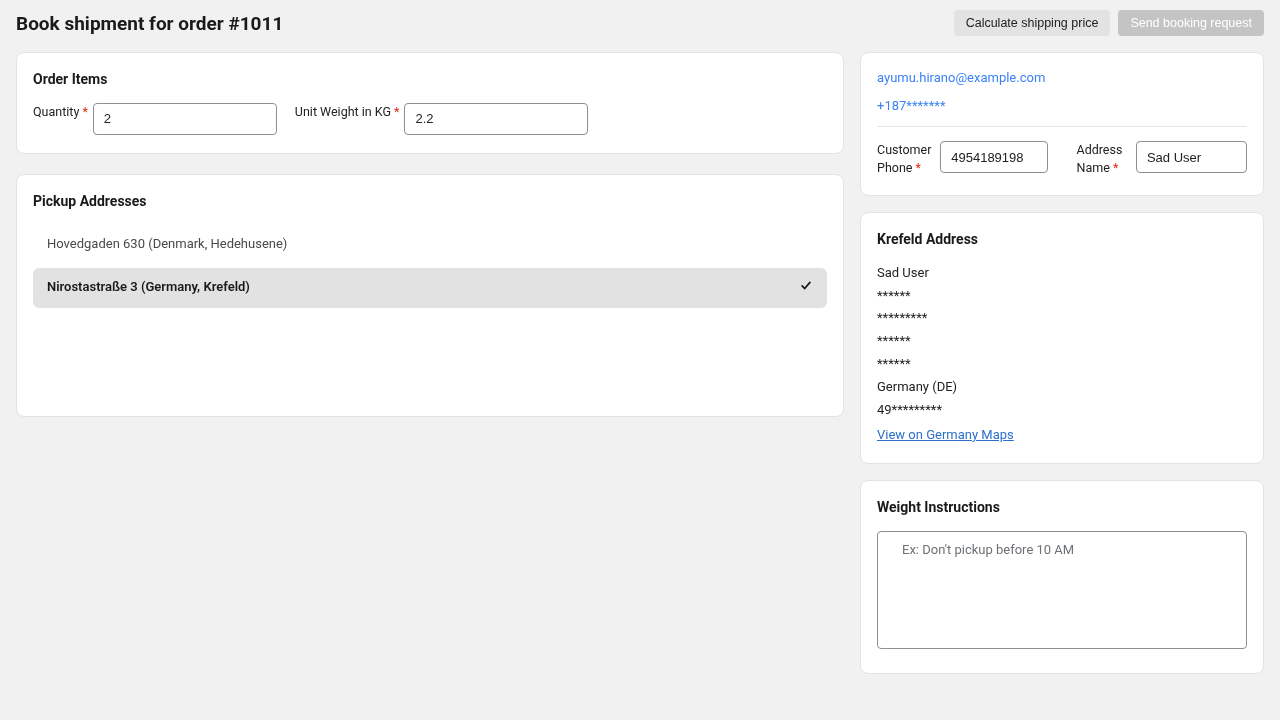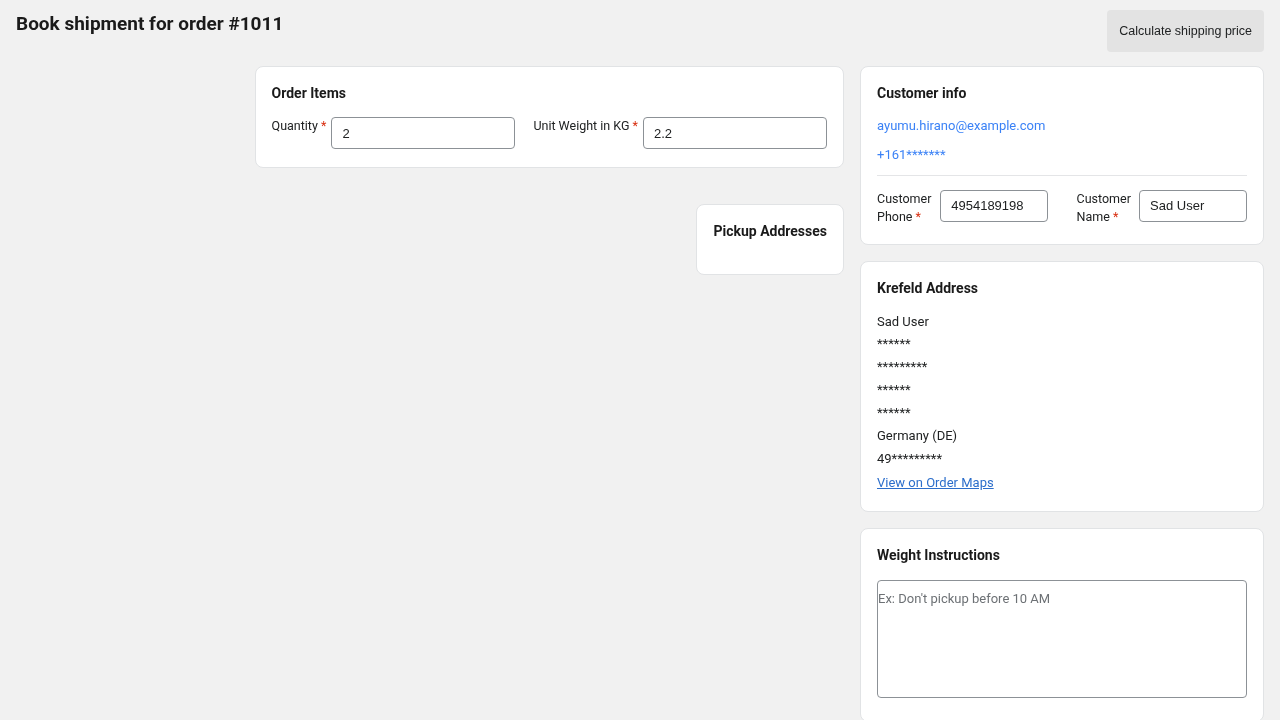--- a/index.html
+++ b/index.html
@@ -24,37 +24,37 @@
   }
   .page-title {
     font-size: 19px;
     font-weight: 700;
     color: #1a1a1a;
   }
   .btn-row { display: flex; gap: 8px; }
   .btn {
     border: none;
     border-radius: 4px;
-    padding: 14px 12px;
+    padding: 6px 12px;
     font-size: 12.5px;
     cursor: pointer;
     color: #202223;
   }
   .btn-secondary { background: #e3e3e3; }
   .btn-disabled {
     background: #c4c4c4;
     color: #ffffff;
     cursor: not-allowed;
   }
   .layout {
     display: flex;
     gap: 16px;
     align-items: flex-start;
   }
-  .col-left { flex: 1; display: flex; flex-direction: column; gap: 36px; align-items: flex-end; }
+  .col-left { flex: 1; display: flex; flex-direction: column; gap: 20px; }
   .col-right { width: 404px; display: flex; flex-direction: column; gap: 16px; }
   .card {
     background: #ffffff;
     border: 1px solid #e1e3e5;
     border-radius: 8px;
     padding: 16px 16px 18px 16px;
   }
   .card-title {
     font-size: 14px;
     font-weight: 700;
@@ -105,36 +105,37 @@
   .info-line { font-size: 13px; color: #3b82f6; margin-bottom: 10px; }
   .divider { border-top: 1px solid #e4e5e7; margin: 10px 0 14px 0; }
   .field-row { display: flex; gap: 29px; margin-top: 8px; }
   .ship-lines { display: flex; flex-direction: column; gap: 4px; font-size: 13px; color: #202223; }
   .link { color: #2c6ecb; text-decoration: underline; font-size: 13px; cursor: pointer; }
   .textarea {
     width: 100%;
     height: 118px;
     border: 1px solid #8c9196;
     border-radius: 4px;
-    padding: 10px 0;
+    padding: 10px 24px;
     font-size: 13px;
     font-family: inherit;
     resize: none;
     color: #202223;
   }
   .textarea::placeholder { color: #6d7175; }
 </style>
 </head>
 <body>
 
 <div class="page">
   <div class="header">
     <div class="page-title">Book shipment for order #1011</div>
     <div class="btn-row">
       <button class="btn btn-secondary">Calculate shipping price</button>
+      <button class="btn btn-disabled">Send booking request</button>
     </div>
   </div>
 
   <div class="layout">
     <div class="col-left">
 
       <div class="card">
         <div class="card-title">Order Items</div>
         <div class="order-row">
           <div class="field">
@@ -147,60 +148,78 @@
             <div class="field-label">
               <span>Unit Weight in KG</span> <span class="req">*</span>
             </div>
             <input class="input input-md" value="2.2" style="">
           </div>
         </div>
       </div>
 
       <div class="card">
         <div class="card-title">Pickup Addresses</div>
+        <div class="addr-list">
+          <div class="addr-item">
+            <span>Hovedgaden 630 (Denmark, Hedehusene)</span>
+          </div>
+          <div class="addr-item selected">
+            <span>Nirostastraße 3 (Germany, Krefeld)</span>
+            <span class="check-icon">
+              <svg viewBox="0 0 16 16" fill="none" stroke="#1a1a1a" stroke-width="2">
+                  <path d="M3 8.5 L6.5 12 L13 4.5"></path>
+                </svg>
+            </span>
+          </div>
+          <div class="addr-item faded">
+              <span>&nbsp;</span>
+            </div>
+          <div class="addr-item faded">
+              <span>&nbsp;</span>
+            </div>
+        </div>
       </div>
 
     </div>
 
     <div class="col-right">
 
       <div class="card">
-        <div class="card-title">Customer info</div>
         <div class="info-line">ayumu.hirano@example.com</div>
-        <div class="info-line">+161*******</div>
+        <div class="info-line">+187*******</div>
         <div class="divider"></div>
         <div class="field-row">
           <div class="field" style="flex:1">
             <div class="field-label">
               <span>Customer Phone</span> <span class="req">*</span>
             </div>
             <input class="input" style="width: 100%;" value="4954189198">
           </div>
           <div class="field" style="flex:1">
             <div class="field-label">
-              <span>Customer Name</span> <span class="req">*</span>
+              <span>Address Name</span> <span class="req">*</span>
             </div>
             <input class="input" style="width: 100%;" value="Sad User">
           </div>
         </div>
       </div>
 
       <div class="card">
         <div class="card-title">Krefeld Address</div>
         <div class="ship-lines">
           <div>Sad User</div>
           <div>******</div>
           <div>*********</div>
           <div>******</div>
           <div>******</div>
           <div>Germany (DE)</div>
           <div>49*********</div>
         </div>
         <div style="margin-top:6px">
-          <a class="link">View on Order Maps</a>
+          <a class="link">View on Germany Maps</a>
         </div>
       </div>
 
       <div class="card">
         <div class="card-title">Weight Instructions</div>
         <textarea class="textarea" placeholder="Ex: Don't pickup before 10 AM" style=""></textarea>
       </div>
 
     </div>
   </div>

